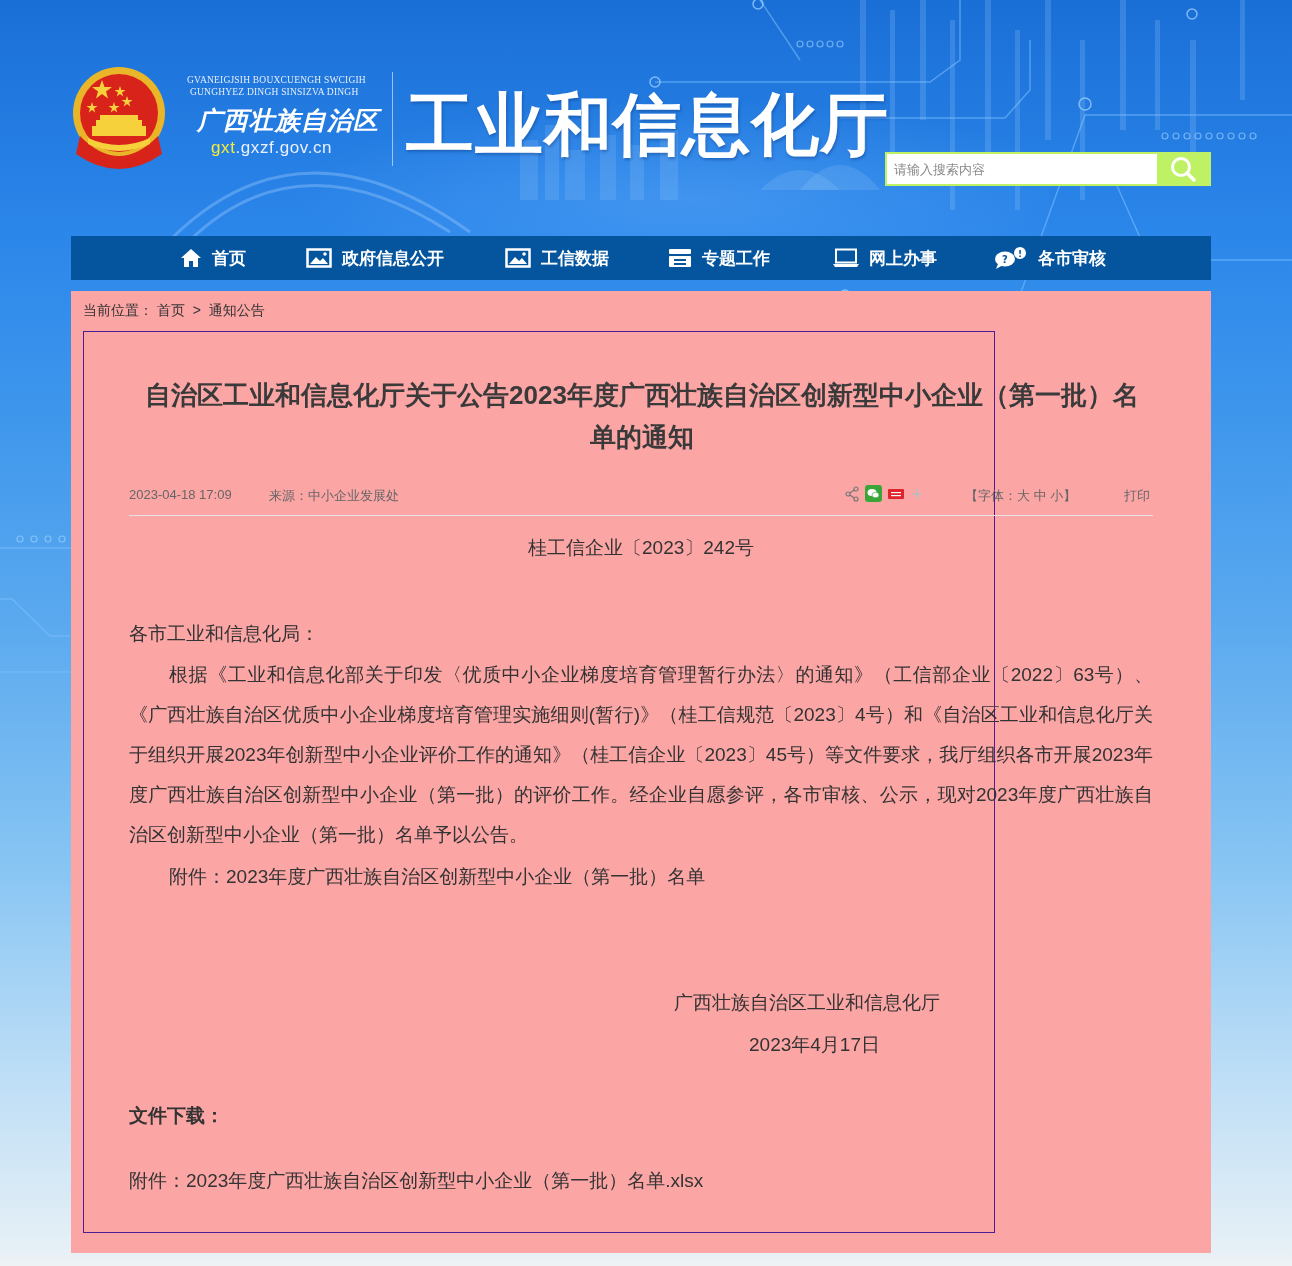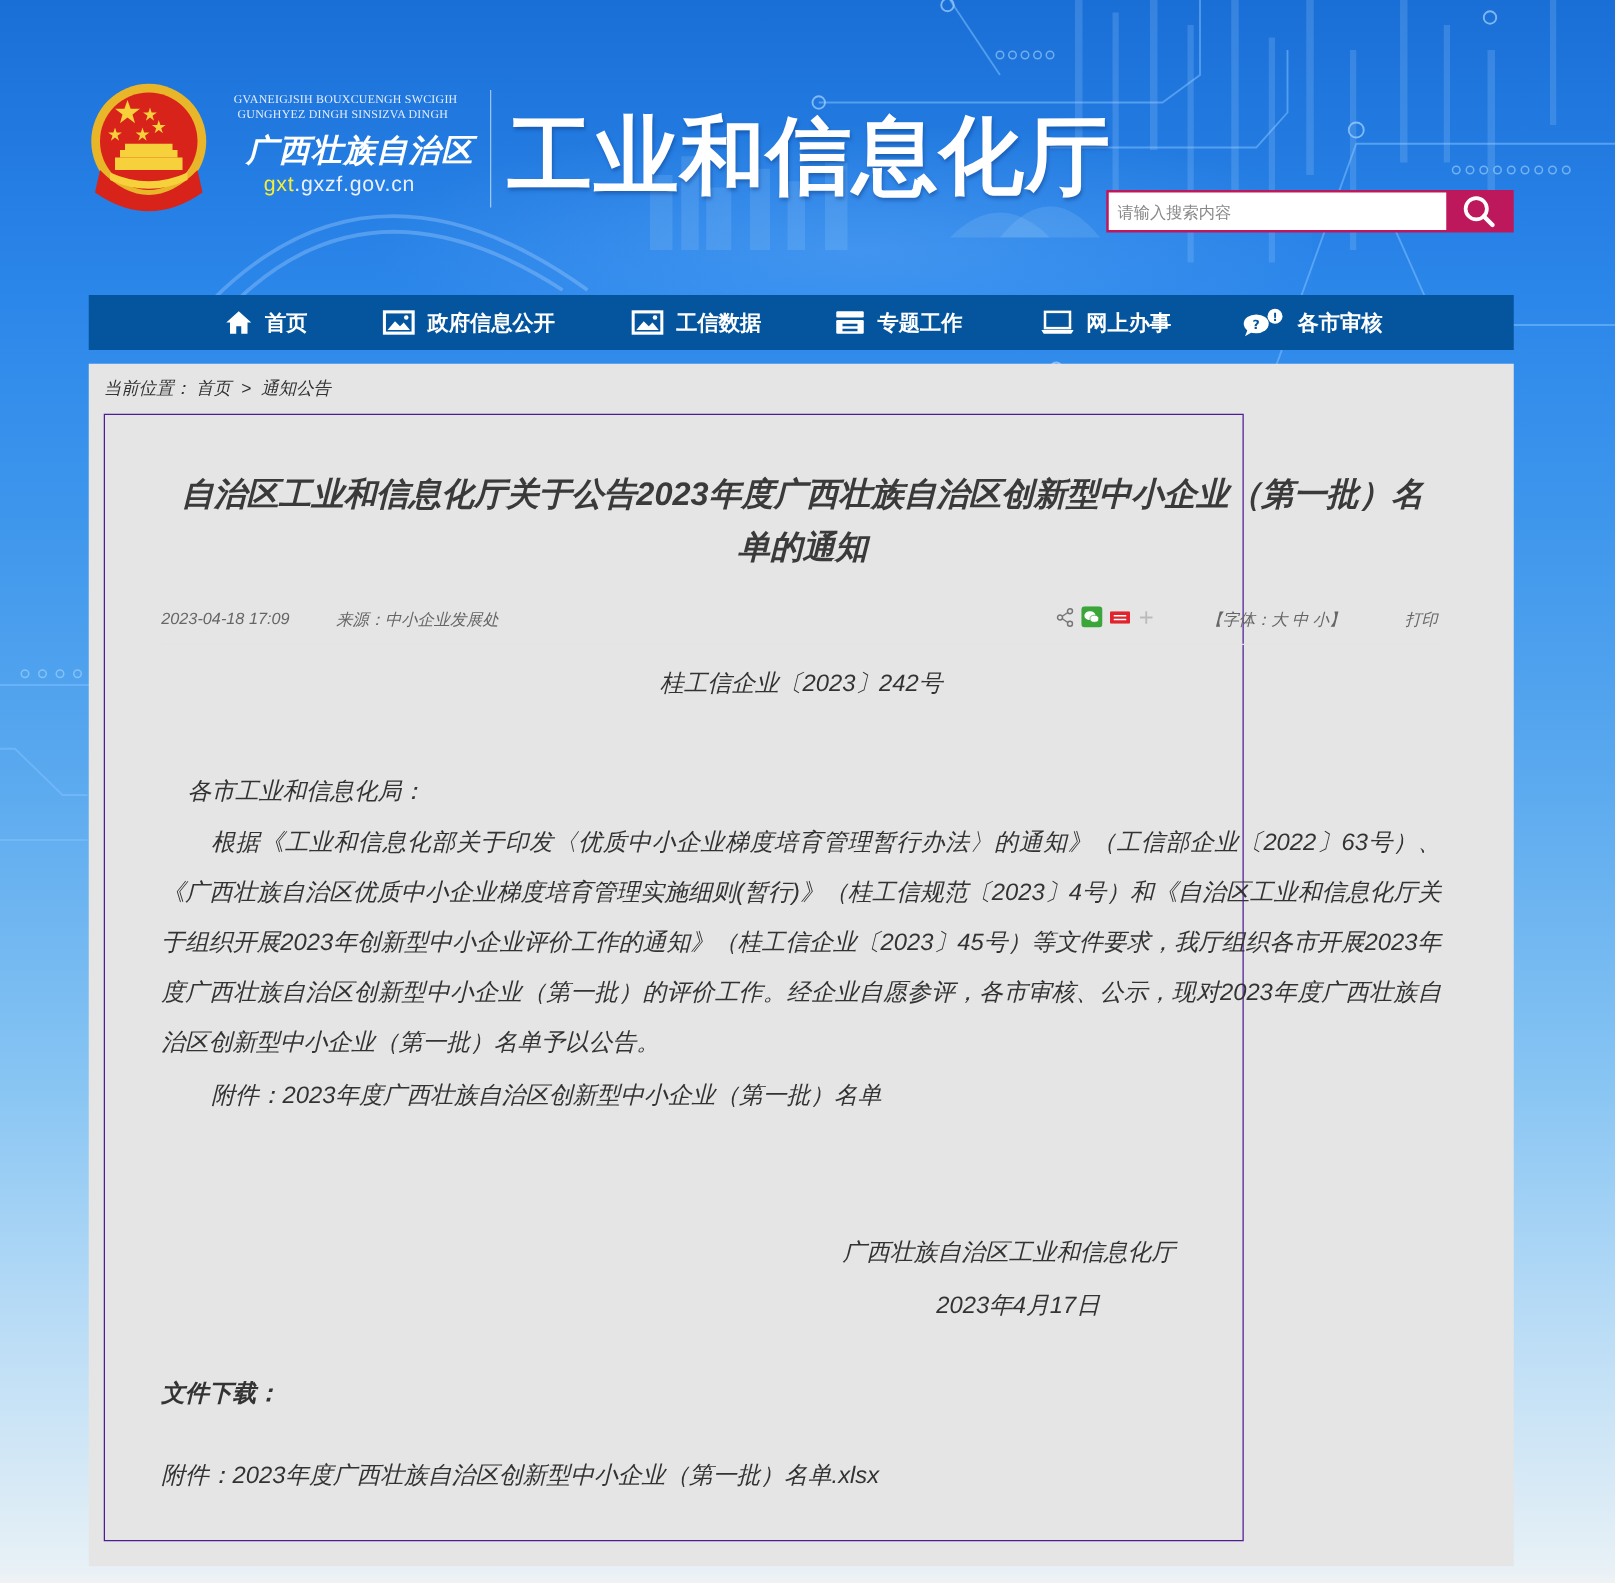--- a/index.html
+++ b/index.html
@@ -11,42 +11,42 @@
   }
   .bg-deco { position: absolute; left: 0; top: 0; width: 1292px; height: 1266px; pointer-events: none; }
   .header { position: absolute; left: 0; top: 0; width: 1115px; height: 236px; }
   .emblem { position: absolute; left: 70px; top: 66px; width: 98px; height: 104px; }
   .site-en { position: absolute; left: 187px; top: 74px; color: #e6eefc; font-family: "Liberation Serif", serif; font-size: 9.5px; line-height: 12px; letter-spacing: 0.2px; white-space: nowrap; }
   .site-cn { position: absolute; left: 197px; top: 104px; color: #fff; font-size: 25px; font-weight: bold; letter-spacing: 1px; white-space: nowrap; font-style: italic; }
   .site-url { position: absolute; left: 211px; top: 138px; color: #e9f0ff; font-size: 17px; letter-spacing: 0.6px; white-space: nowrap; }
   .site-url .hl { color: #f6ec3a; }
   .header-divider { position: absolute; left: 392px; top: 72px; width: 1px; height: 94px; background: rgba(255,255,255,0.55); }
   .dept-title { position: absolute; left: 406px; top: 80px; color: #fff; font-family: Liberation Mono, monospace; font-size: 68px; font-weight: bold; letter-spacing: 1px; white-space: nowrap; text-shadow: 1px 2px 3px rgba(0,40,110,0.35); }
-  .search-box { position: absolute; left: 885px; top: 152px; width: 326px; height: 34px; background: #be185d; padding: 2px; display: flex; }
+  .search-box { position: absolute; left: 885px; top: 152px; width: 326px; height: 34px; background: #bef264; padding: 2px; display: flex; }
   .search-input { width: 270px; height: 30px; border: none; outline: none; background: #fff; font-size: 13px; color: #333; padding: 0 7px; font-family: "Liberation Sans", sans-serif; }
   .search-input::placeholder { color: #888; }
   .search-btn { width: 52px; height: 30px; display: flex; align-items: center; justify-content: center; cursor: pointer; }
   .nav { position: absolute; left: 71px; top: 236px; width: 1140px; height: 44px; background: #04559d; display: flex; align-items: center; }
   .nav-item { display: flex; align-items: center; color: #fff; font-size: 17px; font-weight: bold; white-space: nowrap; position: absolute; top: 0; height: 44px; cursor: pointer; }
   .nav-item svg { margin-right: 10px; }
-  .panel { position: absolute; left: 71px; top: 291px; width: 1140px; height: 962px; background: #e5e5e5; font-style: italic; }
+  .panel { position: absolute; left: 71px; top: 291px; width: 1140px; height: 962px; background: #fca5a5; }
   .breadcrumb { position: absolute; left: 12px; top: 11px; font-size: 14px; color: #333; white-space: nowrap; }
   .breadcrumb a { color: #333; text-decoration: none; }
   .article { position: absolute; left: 12px; top: 40px; width: 912px; height: 902px; border: 1px solid #4c1d95; }
   .art-title { position: absolute; left: 0; top: 42px; width: 1116px; text-align: center; font-size: 26px; font-weight: bold; color: #3a3a3a; line-height: 42px; padding: 0 50px; }
   .meta { position: absolute; left: 45px; top: 148px; width: 1024px; height: 36px; border-bottom: 1px solid #e3e3e3; font-size: 13px; color: #666; }
   .meta .date { position: absolute; left: 0; top: 7px; }
   .meta .source { position: absolute; left: 140px; top: 7px; }
   .meta .share { position: absolute; left: 716px; top: 5px; display: flex; align-items: center; gap: 6px; }
   .meta .fontsize { position: absolute; left: 836px; top: 7px; white-space: nowrap; }
   .meta .fontsize span { cursor: pointer; }
   .meta .print { position: absolute; left: 995px; top: 7px; cursor: pointer; }
   .body-text { position: absolute; left: 45px; width: 1024px; font-size: 19px; color: #333; line-height: 40px; }
   .doc-no { top: 196px; text-align: center; }
-  .salute { top: 282px; margin-left: 21px; }
+  .salute { top: 282px; }
   .para { top: 323px; text-indent: 40px; text-align: justify; }
   .attach-line { top: 525px; text-indent: 40px; }
   .sign-org { top: 651px; left: 590px; width: 320px; }
   .sign-date { top: 693px; left: 665px; width: 200px; }
   .dl-title { top: 764px; font-weight: bold; }
   .dl-link { top: 829px; }
   .dl-link a { color: #333; text-decoration: none; cursor: pointer; margin-top: 25px; }
 </style>
 </head>
 <body>

